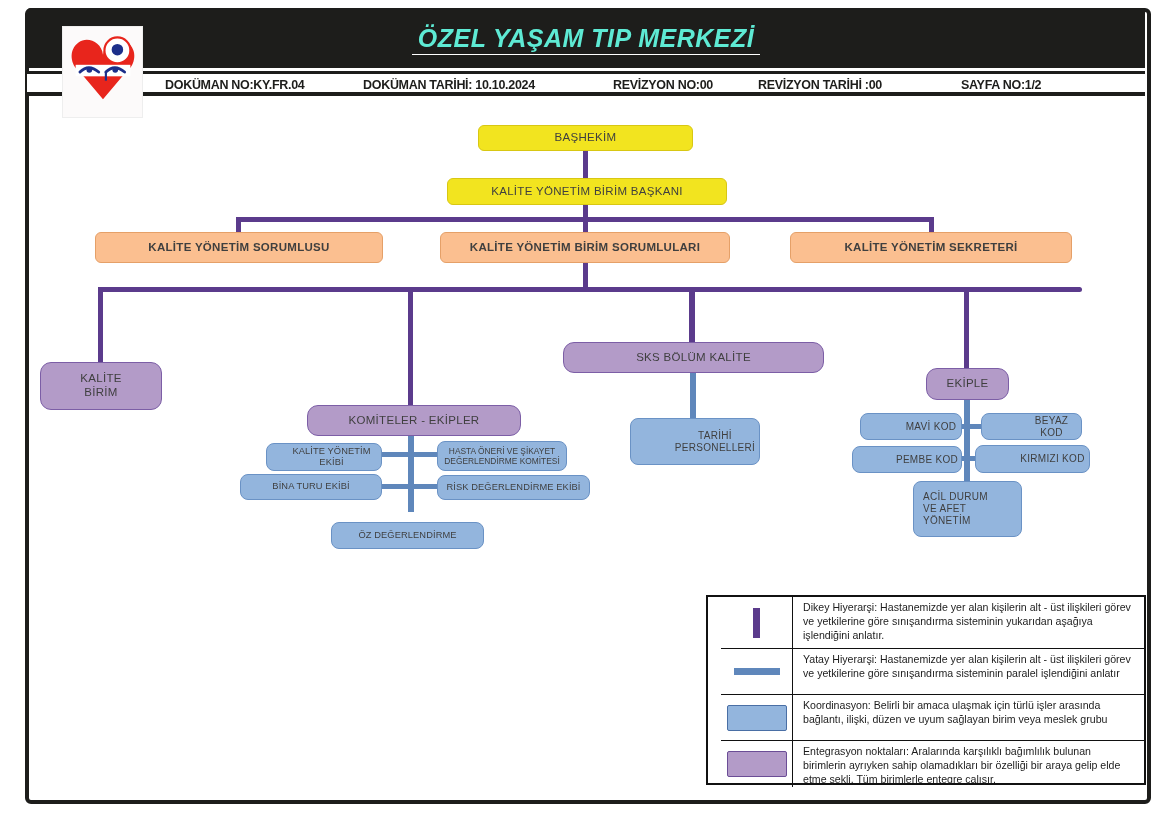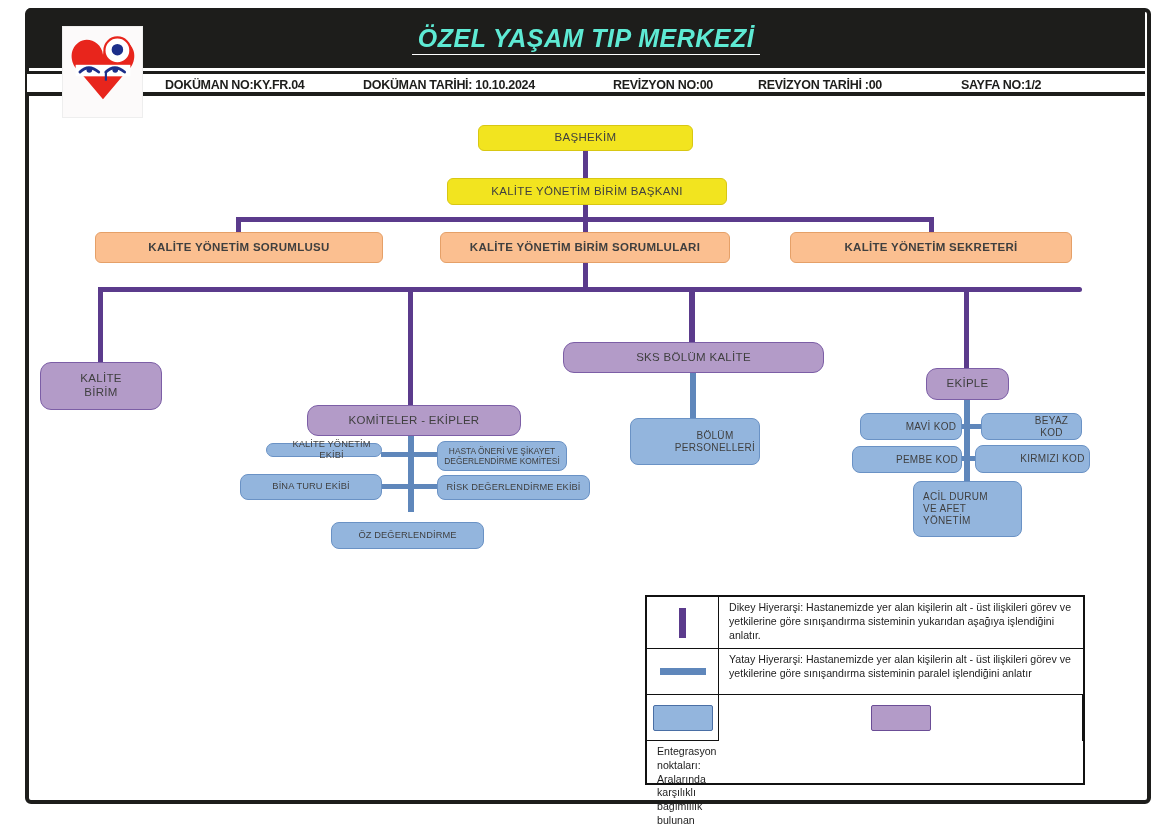--- a/index.html
+++ b/index.html
@@ -56,24 +56,25 @@
   .blue   { background:var(--blue-box,#93b5dd);  border:1.5px solid #6a92c5; border-radius:8px; }
   .fs10 { font-size:10px;padding-left:40px; }
   .fs9  { font-size:9.3px; letter-spacing:0.1px; }
   .fs85 { font-size:8.4px; letter-spacing:0; }
   .left-text { justify-content:flex-start; text-align:left; padding-left:9px; }
   
   .pline { position:absolute; background:var(--purple-line,#5b3b8c); z-index:1; }
   .bline { position:absolute; background:var(--blue-line,#5f87bb); z-index:1; }
   
   #legend {
-    position:absolute; left:645px; top:595px; width:440px; height:190px;
+    position:absolute; left:706px; top:595px; width:440px; height:190px;
     border:2px solid #111; background:#fff; box-sizing:border-box;
     display:grid; grid-template-columns:72px 1fr; grid-template-rows:52px 46px 46px 46px;
     z-index:4;
+    padding-left:13px;
   }
   .legend-sym {
     border-right:1.5px solid #111; border-bottom:1.5px solid #111;
     display:flex; align-items:center; justify-content:center;
   }
   .legend-txt {
     border-bottom:1.5px solid #111; padding:4px 8px 2px 10px;
     font-size:10.6px; color:#1c1c1c; line-height:1.3;
   }
   .sym-vbar { width:7px; height:30px; background:var(--purple-line,#5b3b8c); }
@@ -140,28 +141,28 @@
   <div class="node orange" style="left:95px; top:232px; width:288px; height:31px;">KALİTE YÖNETİM SORUMLUSU</div>
   <div class="node orange" style="left:440px; top:232px; width:290px; height:31px;">KALİTE YÖNETİM BİRİM SORUMLULARI</div>
   <div class="node orange" style="left:790px; top:232px; width:282px; height:31px;">KALİTE YÖNETİM SEKRETERİ</div>
 
   <div class="node purple" style="left:40px; top:362px; width:122px; height:48px;">KALİTE
 BİRİM</div>
   <div class="node purple" style="left:307px; top:405px; width:214px; height:31px;">KOMİTELER - EKİPLER</div>
   <div class="node purple" style="left:563px; top:342px; width:261px; height:31px;">SKS BÖLÜM KALİTE</div>
   <div class="node purple" style="left:926px; top:368px; width:83px; height:32px;">EKİPLE</div>
 
-  <div class="node blue fs9" style="left:266px; top:443px; width:116px; height:14px;padding-left:15px;">KALİTE YÖNETİM EKİBİ</div>
+  <div class="node blue fs9" style="left:266px; top:443px; width:116px; height:28px;padding-left:15px;">KALİTE YÖNETİM EKİBİ</div>
   <div class="node blue fs85" style="left:437px; top:441px; width:130px; height:30px;">HASTA ÖNERİ VE ŞİKAYET
 DEĞERLENDİRME KOMİTESİ</div>
   <div class="node blue fs9" style="left:240px; top:474px; width:142px; height:26px;">BİNA TURU EKİBİ</div>
   <div class="node blue fs9" style="left:437px; top:475px; width:153px; height:25px;">RİSK DEĞERLENDİRME EKİBİ</div>
   <div class="node blue fs9" style="left:331px; top:522px; width:153px; height:27px;">ÖZ DEĞERLENDİRME</div>
 
-  <div class="node blue fs10" style="left:630px; top:418px; width:130px; height:47px;">BÖLÜM
+  <div class="node blue fs10" style="left:630px; top:418px; width:130px; height:47px;">TARİHİ
 PERSONELLERİ</div>
 
   <div class="node blue fs10" style="left:860px; top:413px; width:102px; height:27px;">MAVİ KOD</div>
   <div class="node blue fs10" style="left:981px; top:413px; width:101px; height:27px;">BEYAZ KOD</div>
   <div class="node blue fs10" style="left:852px; top:446px; width:110px; height:27px;">PEMBE KOD</div>
   <div class="node blue fs10" style="left:975px; top:445px; width:115px; height:28px;">KIRMIZI KOD</div>
   <div class="node blue fs10 left-text" style="left:913px; top:481px; width:109px; height:56px;">ACİL DURUM
 VE AFET
 YÖNETİM</div>
 
@@ -172,20 +173,21 @@
     <div class="legend-txt">Dikey Hiyerarşi: Hastanemizde yer alan kişilerin alt - üst ilişkileri görev ve yetkilerine göre sınışandırma sisteminin yukarıdan aşağıya işlendiğini anlatır.</div>
 
     <div class="legend-sym">
       <div class="sym-hbar"></div>
     </div>
     <div class="legend-txt">Yatay Hiyerarşi: Hastanemizde yer alan kişilerin alt - üst ilişkileri görev ve yetkilerine göre sınışandırma sisteminin paralel işlendiğini anlatır</div>
 
     <div class="legend-sym">
       <div class="sym-bluerect"></div>
     </div>
+    <div class="legend-txt">Koordinasyon: Belirli bir amaca ulaşmak için türlü işler arasında bağlantı, ilişki, düzen ve uyum sağlayan birim veya meslek grubu</div>
 
     <div class="legend-sym row4" style="border-bottom:none">
       <div class="sym-purplerect"></div>
     </div>
     <div class="legend-txt row4" style="border-bottom:none">Entegrasyon noktaları:  Aralarında karşılıklı bağımlılık bulunan birimlerin ayrıyken sahip olamadıkları bir özelliği bir araya gelip elde etme şekli. Tüm birimlerle entegre çalışır.</div>
   </div>
 
 </div>
 
 </body></html>

